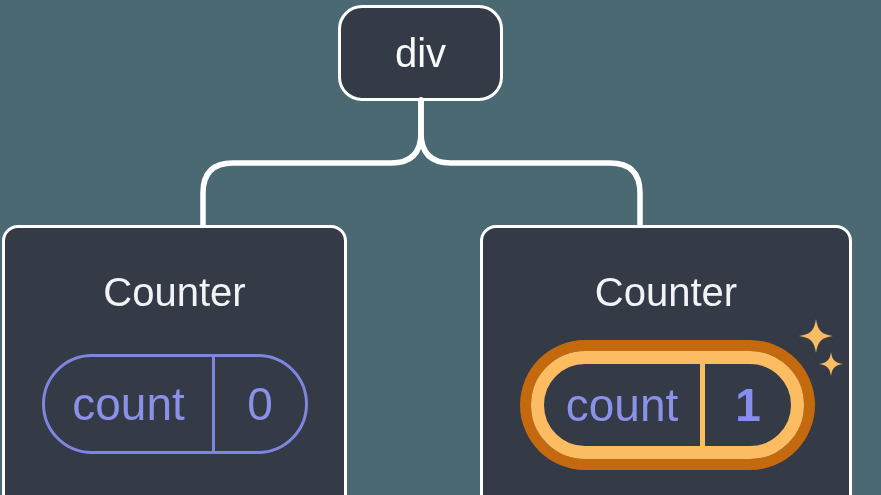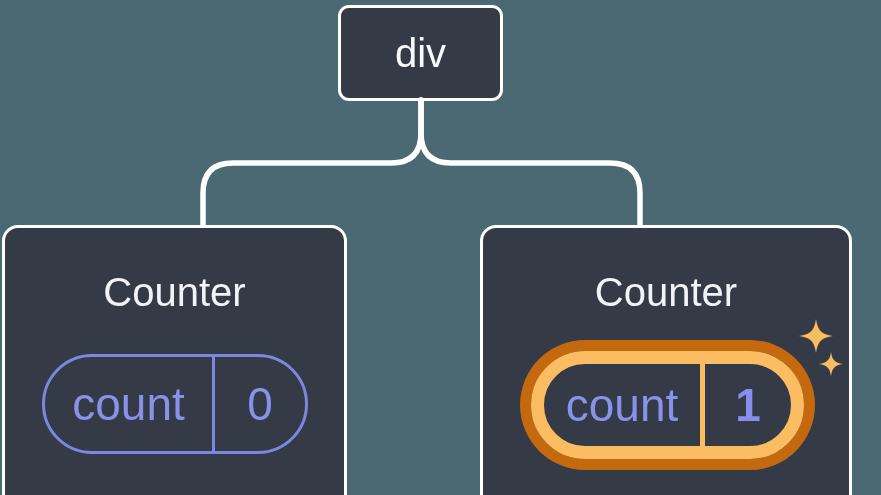--- a/index.html
+++ b/index.html
@@ -11,21 +11,21 @@
     overflow: hidden;
     font-family: "Liberation Sans", sans-serif;
   }
   .node-root {
     position: absolute;
     left: 338px; top: 5px;
     width: 165px; height: 96px;
     box-sizing: border-box;
     background: #343a46;
     border: 3px solid #ffffff;
-    border-radius: 11px;
+    border-radius: 24px;
     display: flex; align-items: center; justify-content: center;
     color: #f8f9fb;
     font-size: 40px;
   }
   .connectors {
     position: absolute; left: 0; top: 0;
     width: 881px; height: 495px;
     pointer-events: none;
   }
   .connectors path {

